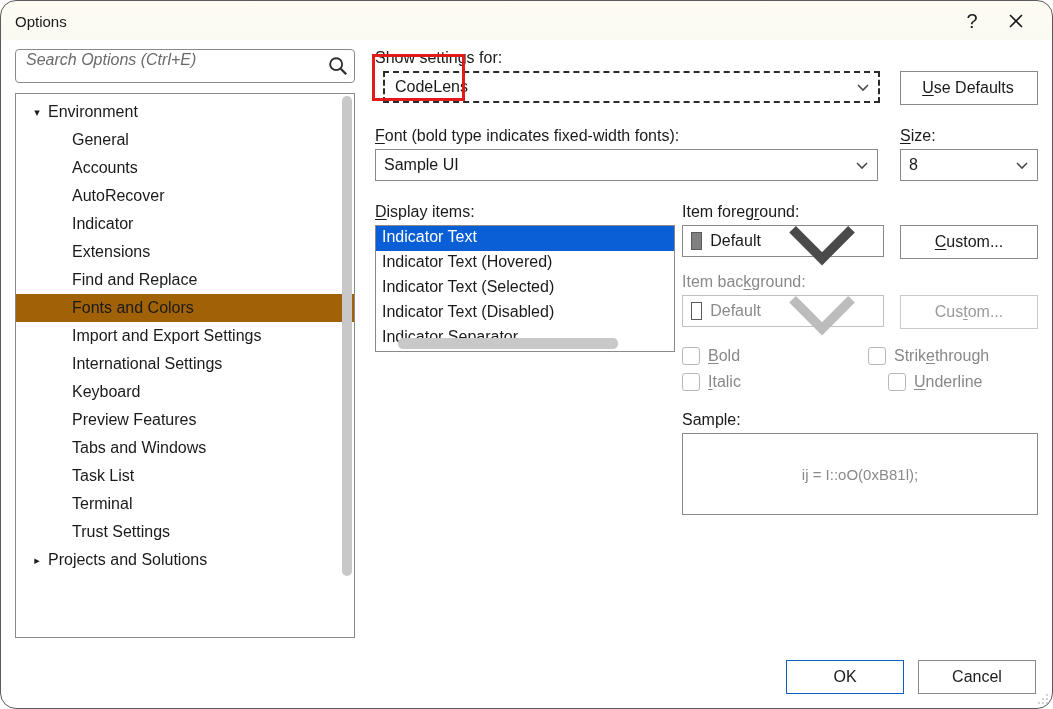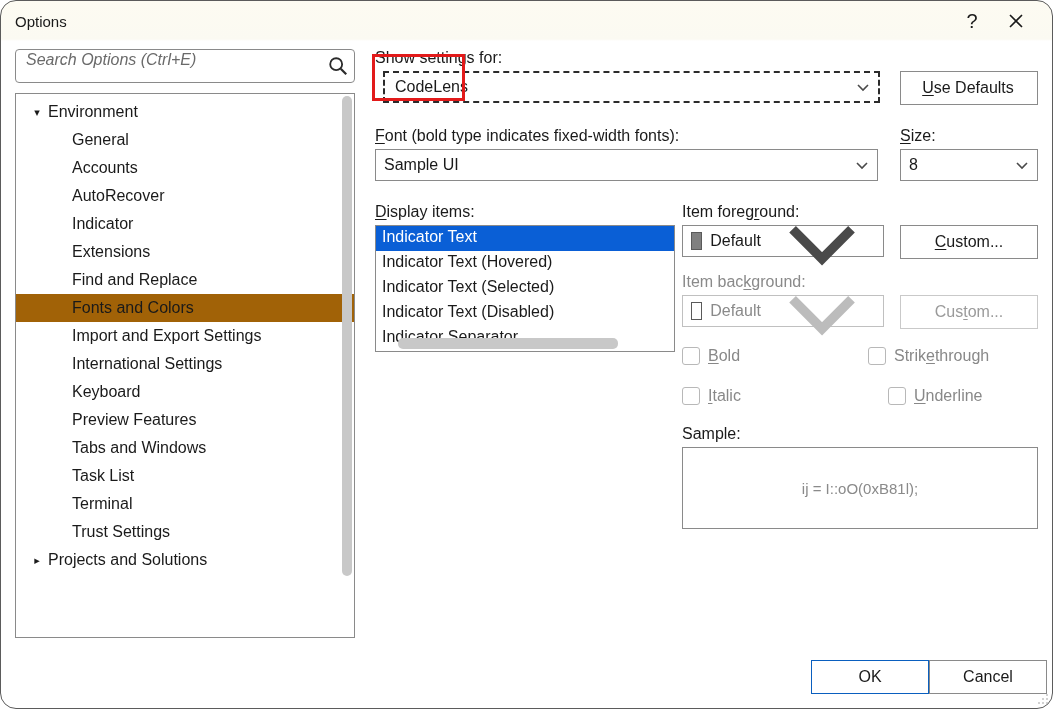--- a/index.html
+++ b/index.html
@@ -195,22 +195,22 @@
     border: 1px solid #8a8a8a;
     background: #fff;
     height: 82px;
     display: flex; align-items: center; justify-content: center;
     color: #8a8a8a;
     font-size: 15px;
   }
 
   .footer {
     position: absolute;
-    right: 5px; bottom: 14px;
-    display: flex;  padding-left: 36px;
+    right: 16px; bottom: 14px;
+    display: flex; gap: 14px; padding-left: 36px;
   }
 
   .resize-grip {
     position: absolute; right: 3px; bottom: 3px; width: 14px; height: 14px;
     opacity: .5;
   }
 
   .label-disabled { color: #8a8a8a; }
 </style>
 </head>
@@ -386,21 +386,21 @@
               <span>Default</span>
               <svg class="chev" viewBox="0 0 18 18">
                   <path d="M4 7l5 5 5-5" stroke="#bcbcbc" stroke-width="1.6" fill="none"></path>
                 </svg>
             </div>
             <div class="btn disabled" style="min-width:138px;">
               <span>Cus<span class="underline">t</span>om...</span>
             </div>
           </div>
 
-          <div class="row" style="gap:60px; margin-bottom:22px;justify-content:flex-end;">
+          <div class="row" style="gap:60px; margin-bottom:8px;justify-content:flex-end;">
             <div class="chk-row">
               <span class="chk"></span>
               <span><span class="underline">B</span>old</span>
             </div>
             <div class="chk-row" style="margin-left:auto; width:170px;">
               <span class="chk"></span>
               <span>Strik<span class="underline">e</span>through</span>
             </div>
           </div>
           <div class="row" style="gap:60px; margin-bottom:20px;">

